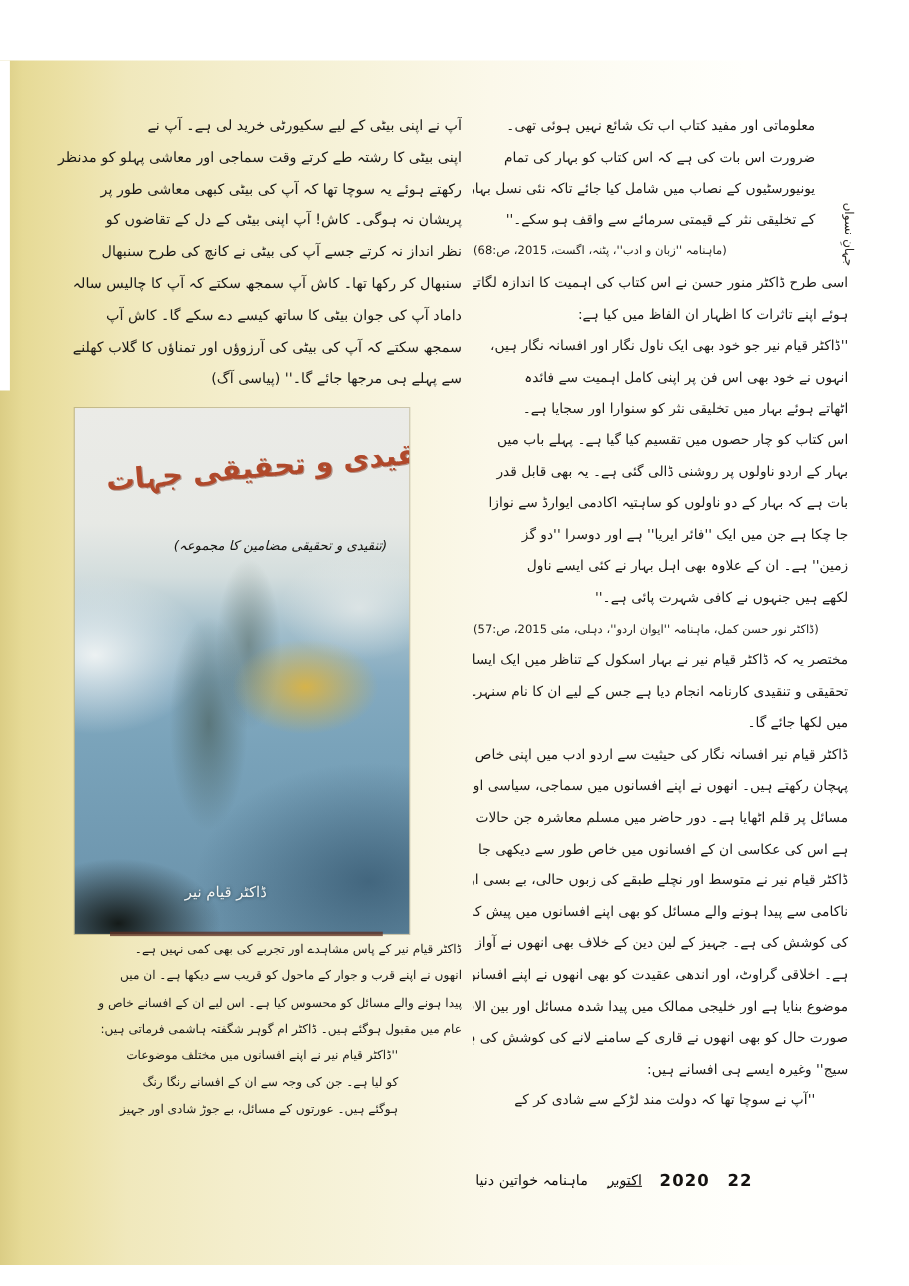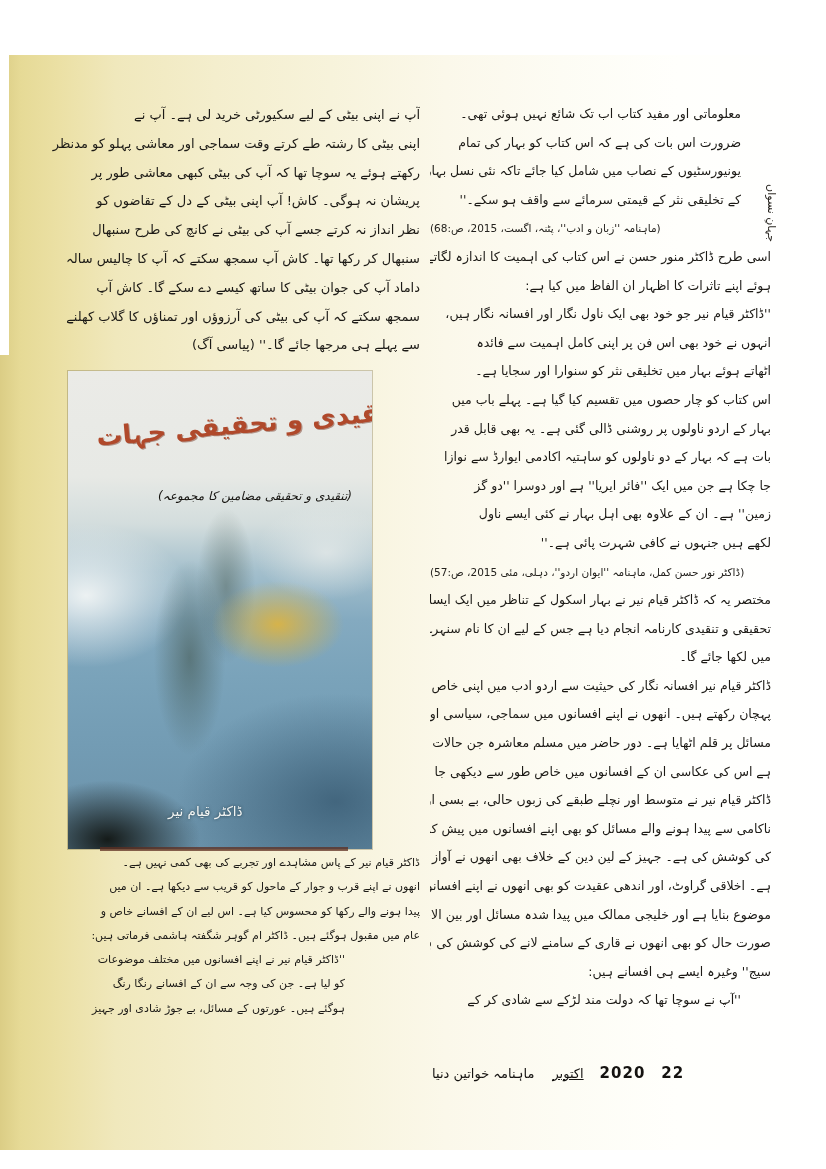--- a/index.html
+++ b/index.html
@@ -13,21 +13,21 @@
   
   .col{position:absolute;overflow:hidden;direction:rtl;color:#1c1a16;}
   .right-col{left:430px;top:100px;width:341px;height:952px;font-size:12.5px;}
   .left-intro{left:30px;top:101px;width:390px;height:266px;font-size:13px;}
   .left-bottom{left:30px;top:851px;width:390px;height:175px;font-size:11px;}
   .tline{white-space:nowrap;text-align:right;}
   .right-col .tline{line-height:28.6px;}
   .left-intro .tline{line-height:28.8px;}
   .left-bottom .tline{line-height:24.3px;}
   .indent{margin-right:30px;margin-left:28px;}
-  .indent2{margin-right:75px;}
+  .indent2{margin-right:58px;}
   .citation{font-size:10.5px;text-align:left;color:#24221e;}
   
   .cover{position:absolute;left:68px;top:371px;width:304px;height:478px;overflow:hidden;
     box-shadow:0 0 0 1px rgba(120,110,70,.35);
     background:
       radial-gradient(95px 62px at 69% 53%, rgba(223,180,62,.9), rgba(223,180,62,0) 70%),
       radial-gradient(150px 95px at 13% 98%, rgba(16,20,17,.95), rgba(16,20,17,0) 62%),
       radial-gradient(55px 150px at 40% 60%, rgba(56,72,60,.5), rgba(56,72,60,0) 65%),
       radial-gradient(45px 120px at 52% 45%, rgba(70,86,74,.45), rgba(70,86,74,0) 65%),
       radial-gradient(220px 150px at 88% 90%, rgba(52,86,110,.75), rgba(52,86,110,0) 72%),
@@ -78,21 +78,21 @@
 <div class="cover">
   <div class="cover-title">تنقیدی و تحقیقی جہات</div>
   <div class="cover-subtitle">(تنقیدی و تحقیقی مضامین کا مجموعہ)</div>
   <div class="cover-author">ڈاکٹر قیام نیر</div>
 </div>
 <div class="cover-rule"></div>
 
 <div class="col left-bottom">
     <div class="tline">ڈاکٹر قیام نیر کے پاس مشاہدے اور تجربے کی بھی کمی نہیں ہے۔</div>
     <div class="tline">انھوں نے اپنے قرب و جوار کے ماحول کو قریب سے دیکھا ہے۔ ان میں</div>
-    <div class="tline">پیدا ہونے والے رکھا کو محسوس کیا ہے۔ اس لیے ان کے افسانے خاص و</div>
+    <div class="tline">پیدا ہونے والے مسائل کو محسوس کیا ہے۔ اس لیے ان کے افسانے خاص و</div>
     <div class="tline">عام میں مقبول ہوگئے ہیں۔ ڈاکٹر ام گوہر شگفتہ ہاشمی فرماتی ہیں:</div>
     <div class="tline indent2">''ڈاکٹر قیام نیر نے اپنے افسانوں میں مختلف موضوعات</div>
     <div class="tline indent2">کو لیا ہے۔ جن کی وجہ سے ان کے افسانے رنگا رنگ</div>
     <div class="tline indent2">ہوگئے ہیں۔ عورتوں کے مسائل، بے جوڑ شادی اور جہیز</div>
   </div>
 
 <div class="col right-col">
     <div class="tline indent">معلوماتی اور مفید کتاب اب تک شائع نہیں ہوئی تھی۔</div>
     <div class="tline indent">ضرورت اس بات کی ہے کہ اس کتاب کو بہار کی تمام</div>
     <div class="tline indent">یونیورسٹیوں کے نصاب میں شامل کیا جائے تاکہ نئی نسل بہار</div>

